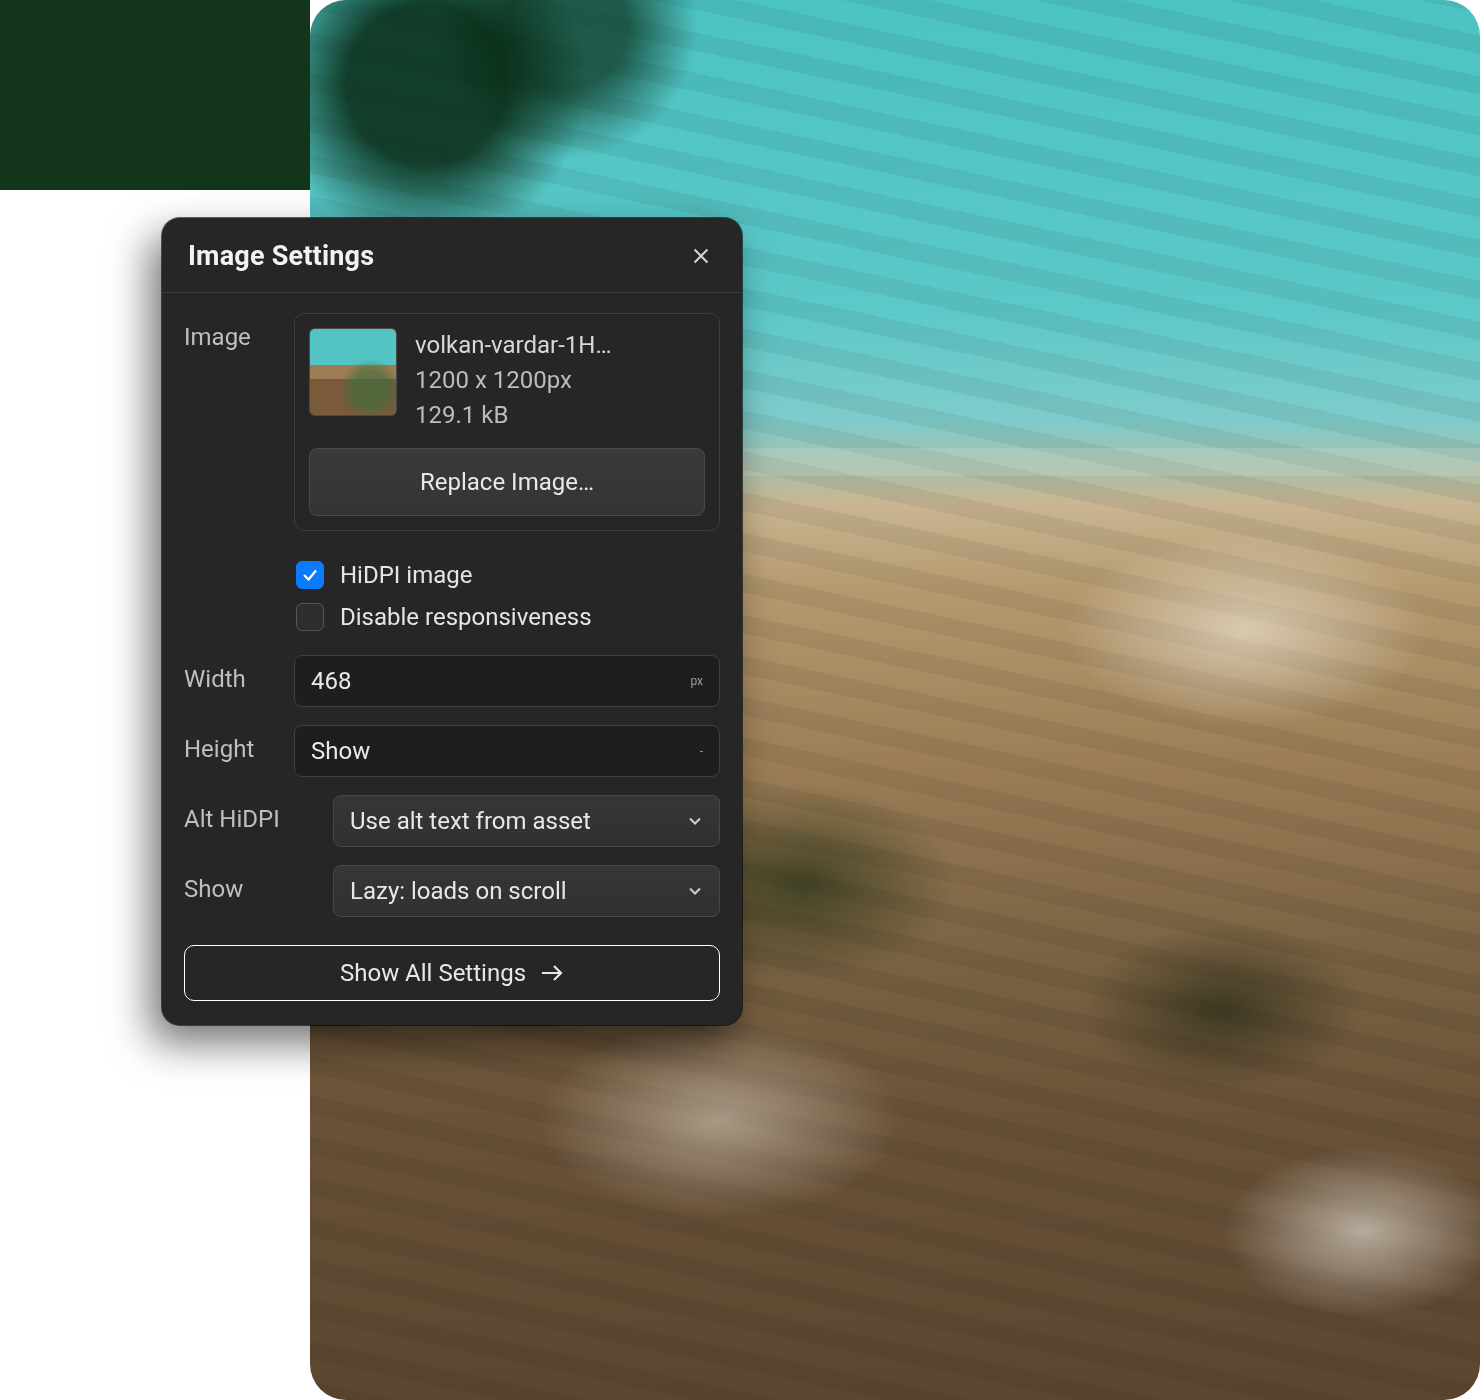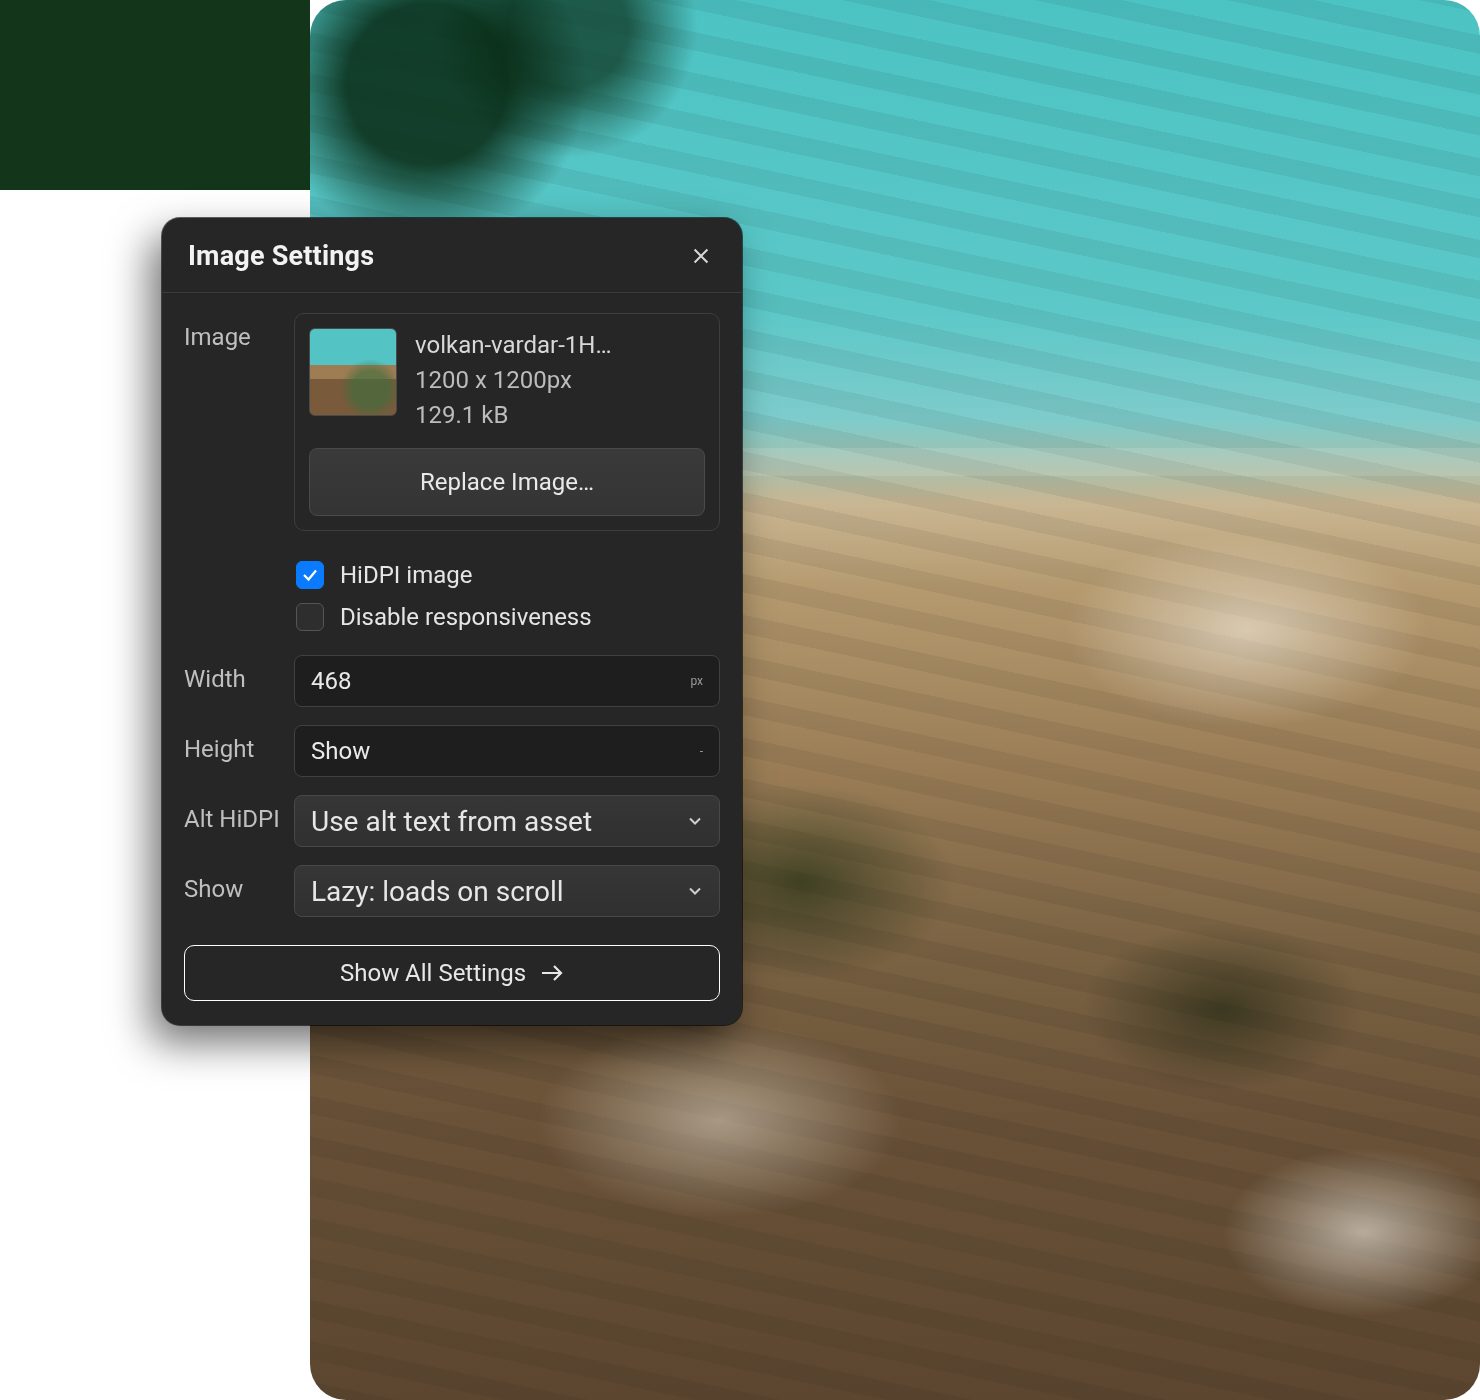--- a/index.html
+++ b/index.html
@@ -123,21 +123,21 @@
     display:flex; align-items:center; justify-content:space-between;
     height:52px; border-radius:8px; border:1px solid #414141;
     background:#1e1e1e; padding:0 16px; color:#e9e9e9; font-size:24px;
   }
   .input .unit { color:#9a9a9a; font-size:12px; }
 
   .select {
     display:flex; align-items:center; justify-content:space-between;
     height:52px; border-radius:8px; border:1px solid #484848;
     background:linear-gradient(#363636,#303030);
-    padding:0 14px 0 16px; color:#e7e7e7; font-size:28px; cursor:pointer;
+    padding:0 14px 0 16px; color:#e7e7e7; font-size:24px; cursor:pointer;margin-left:39px;
   }
   .select svg { width:20px; height:20px; stroke:#cfcfcf; stroke-width:2.4; }
 
   .show-all {
     margin-top: 28px;
     height:56px; border:1px solid #ffffff; border-radius:10px;
     display:flex; align-items:center; justify-content:center; gap:14px;
     color:#e7e7e7; font-size:24px; cursor:pointer;
   }
   .show-all svg { width:24px; height:20px; stroke:#e7e7e7; stroke-width:2.2; }

